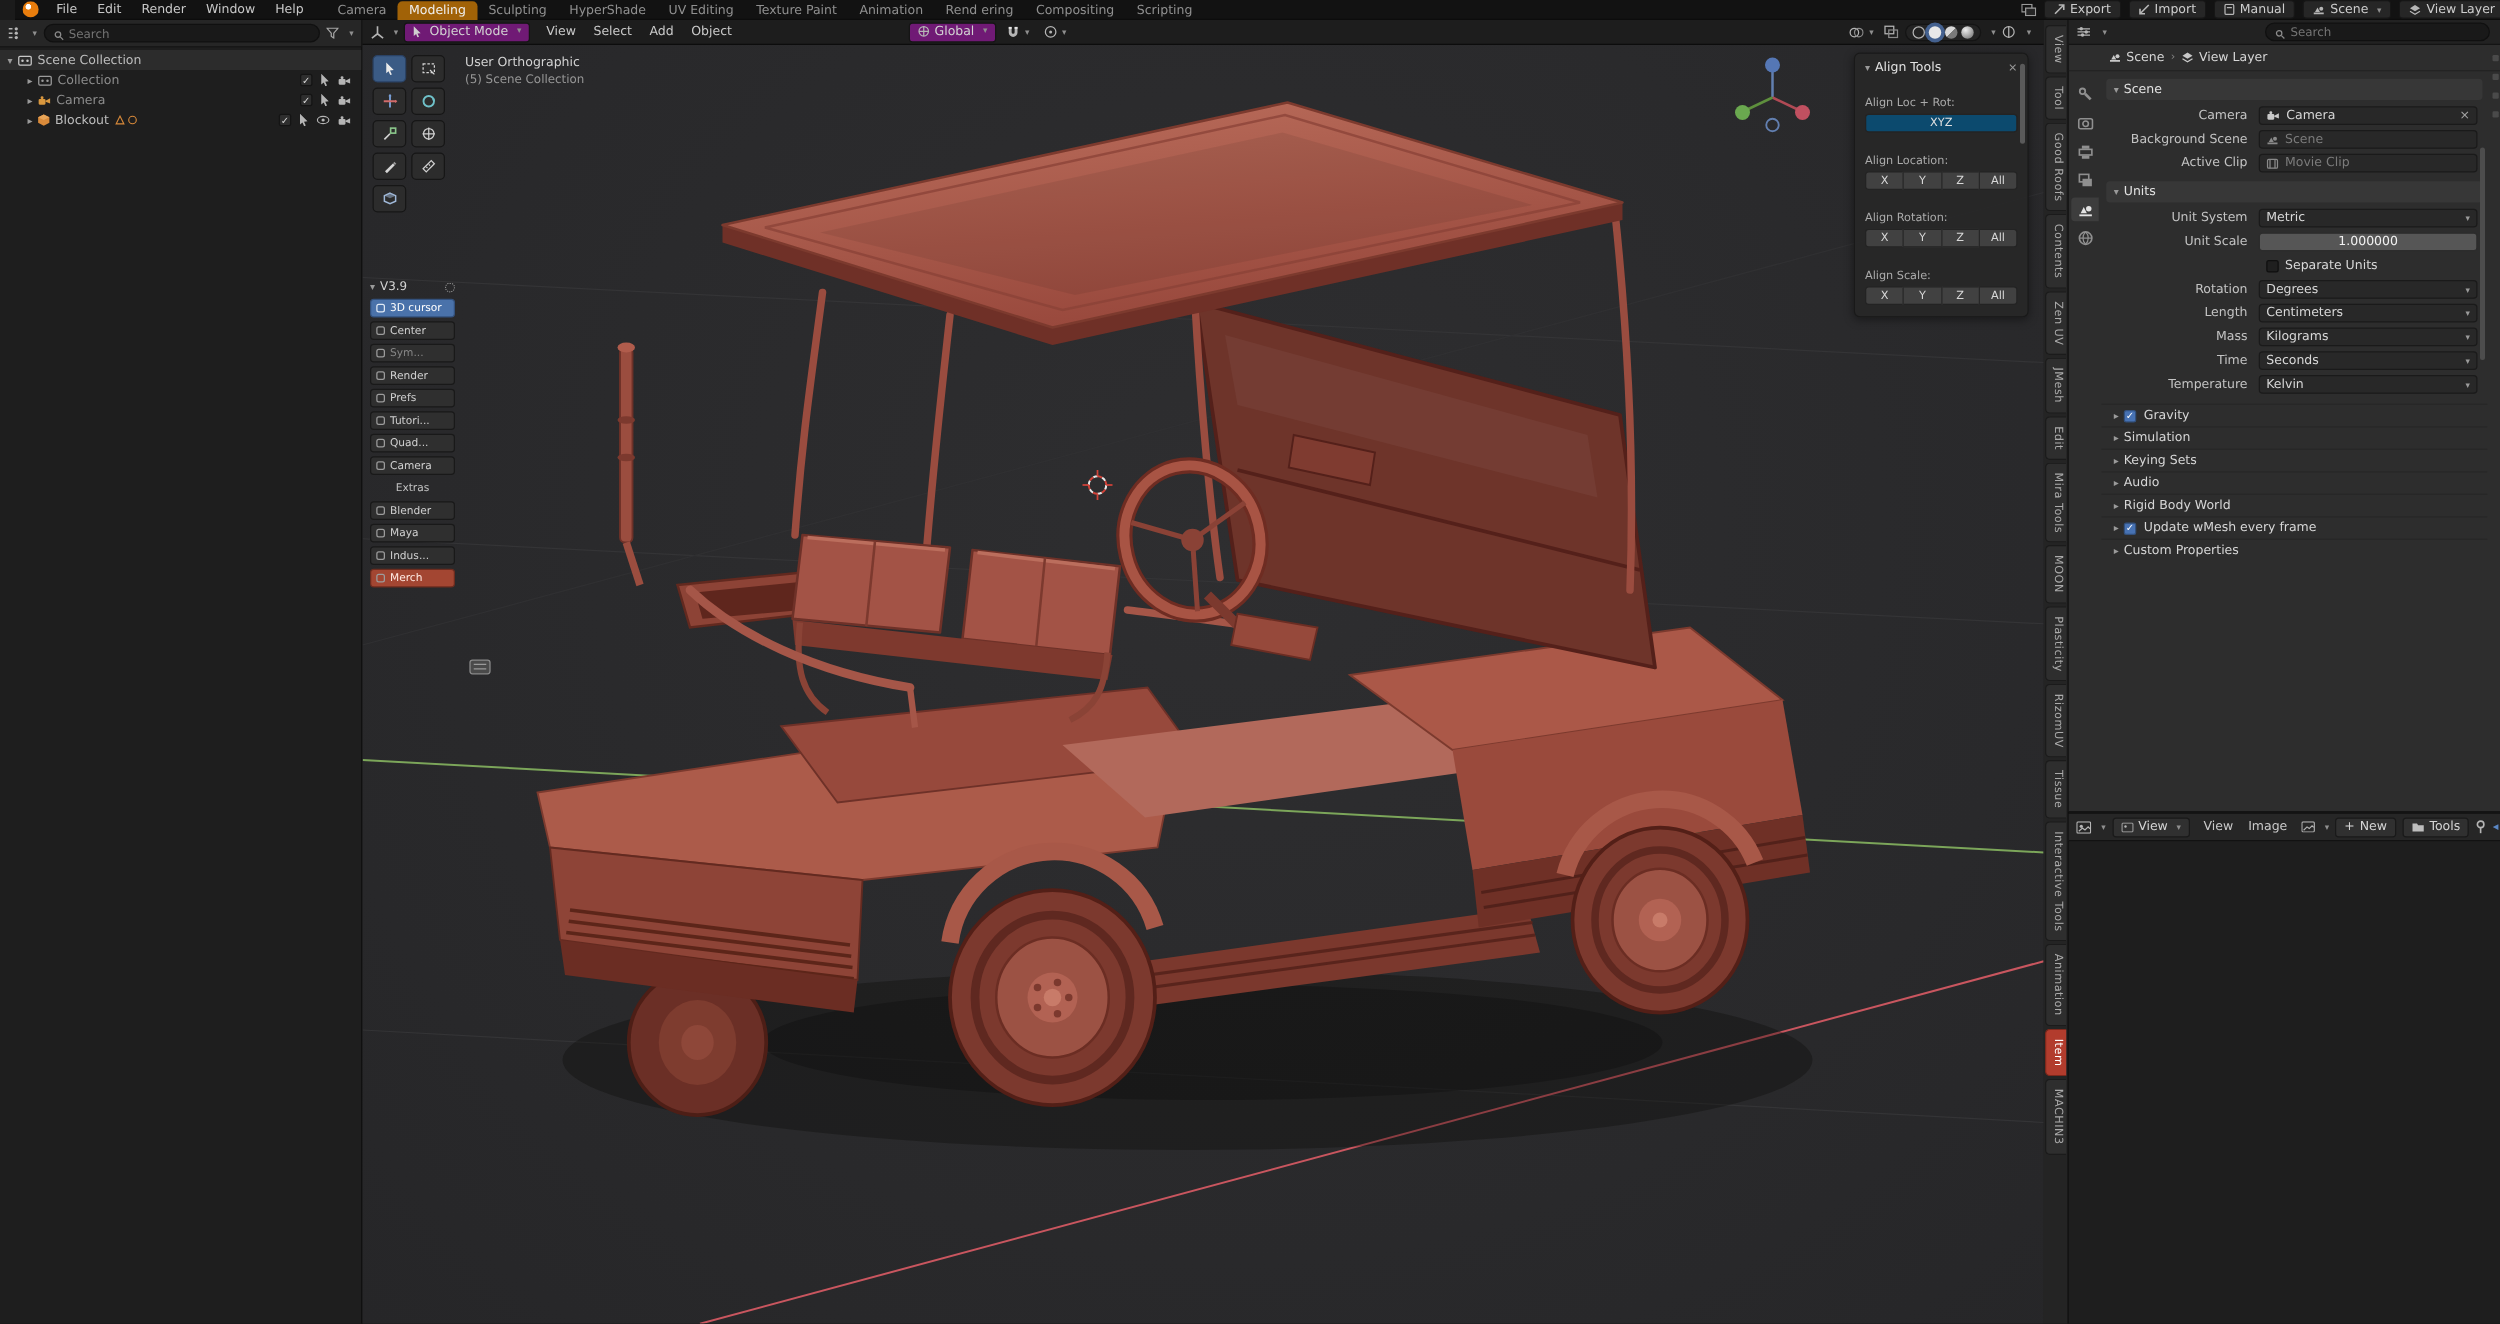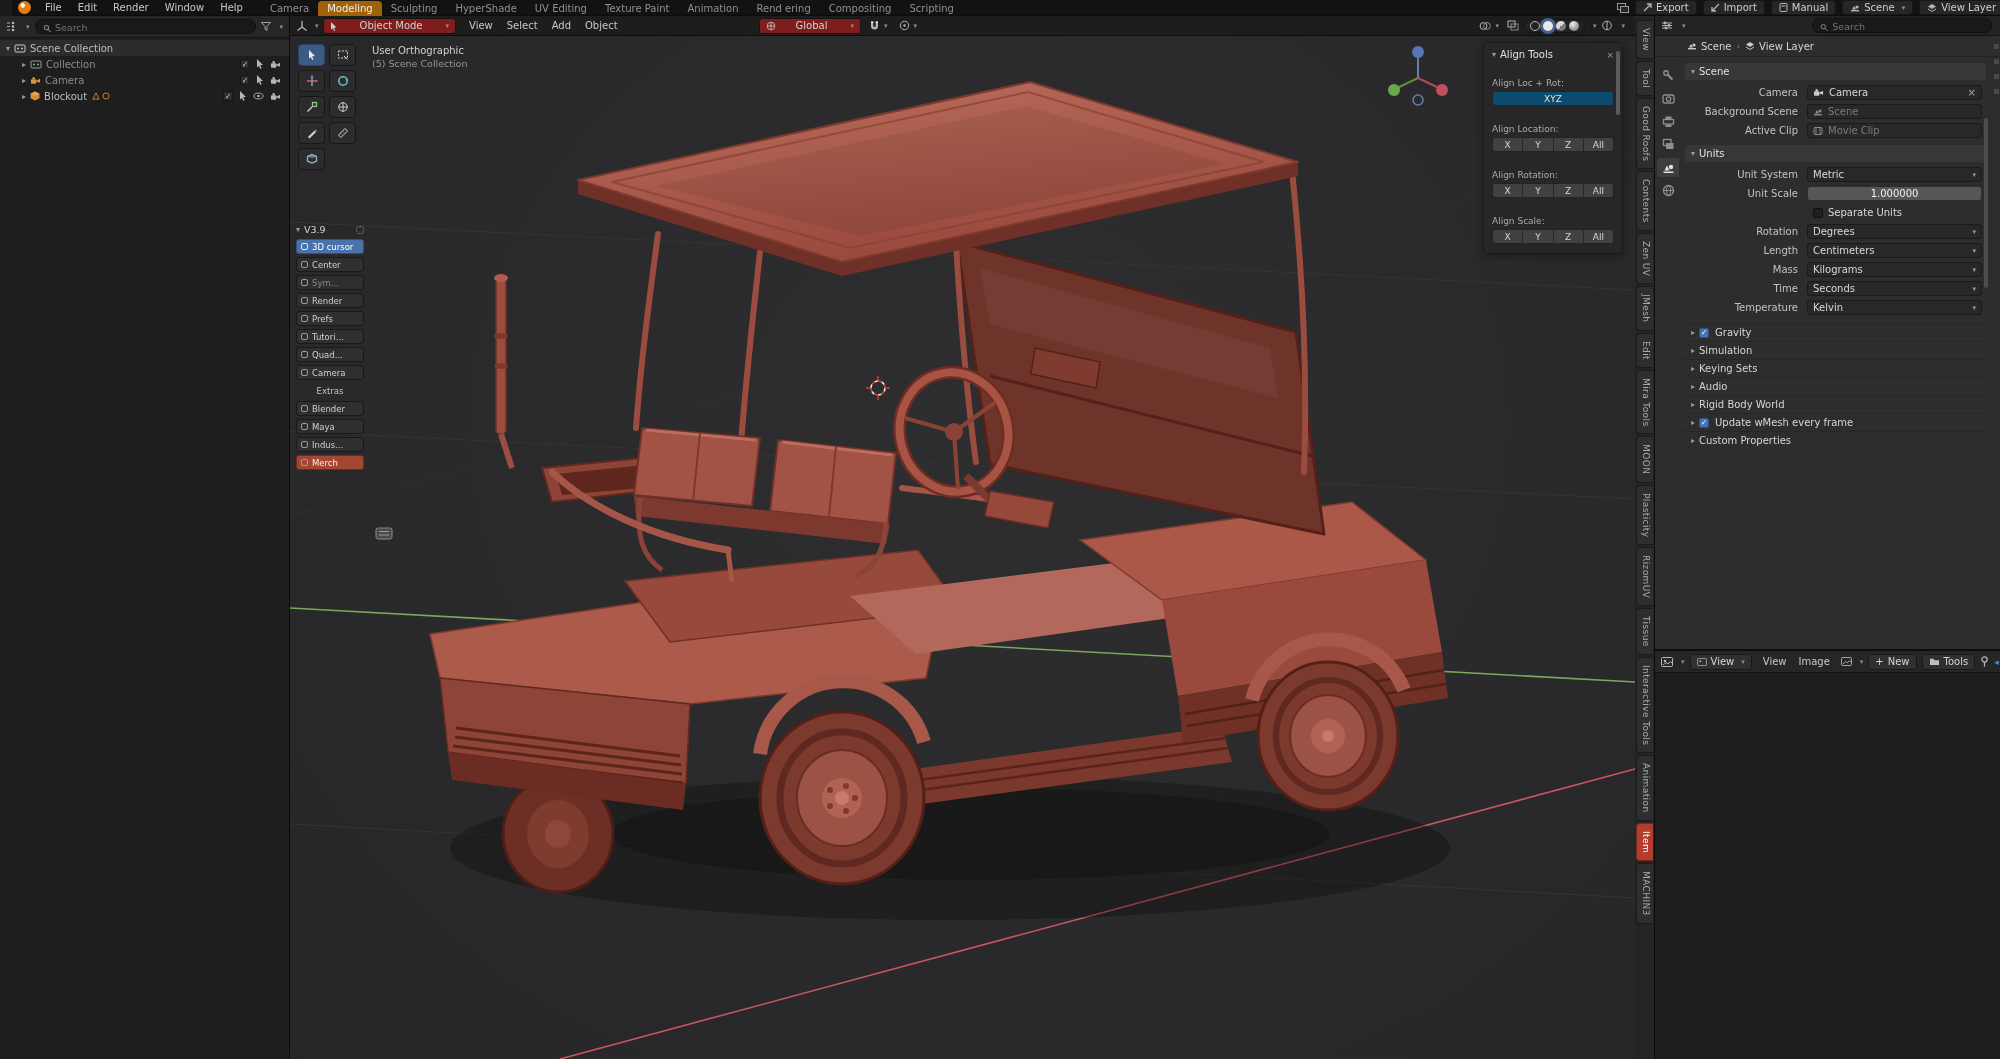--- a/index.html
+++ b/index.html
@@ -33,21 +33,21 @@
   .tree-row .tree-label{margin-left:4px}
   .tree-row.dim .tree-label{color:#8c8c8c}
   .tree-row.sel{background:#2c2c2c}
   .row-right{margin-left:auto;display:flex;align-items:center;gap:6px;padding-right:8px}
   .cb{width:10px;height:10px;background:#2e2e2e;border:1px solid #141414;border-radius:2px;color:#d8d8d8;font-size:8px;line-height:9px;text-align:center}
   .data-icos{display:flex;gap:2px;margin-left:5px}
 
   
   #viewport{position:absolute;left:290px;top:16px;width:1345px;height:1043px}
   .vp-header{height:20px;background:#1d1d1d;display:flex;align-items:center;padding:0 6px;gap:4px;border-bottom:1px solid #0c0c0c}
-  .hdr-chip{display:flex;align-items:center;gap:20px;background:#7f1d1d;border:1px solid #151515;border-radius:3px;padding:1px 6px;height:16px;color:#d2d2d2}
+  .hdr-chip{display:flex;align-items:flex-start;gap:4px;background:#701a75;border:1px solid #151515;border-radius:3px;padding:1px 6px;height:16px;color:#d2d2d2}
   .hdr-menus{display:flex;align-items:center;margin-left:2px}
   .hdr-menu{padding:2px 7px;color:#c9c9c9}
   .hdr-center{display:flex;align-items:center;gap:5px;margin-left:130px}
   .icon-pair{display:flex;align-items:center;gap:1px;padding:1px 3px}
   .hdr-right{margin-left:auto;display:flex;align-items:center;gap:5px;padding-right:4px}
   .shade-group{display:flex;align-items:center;gap:3px;background:#232323;border:1px solid #141414;border-radius:8px;padding:1px 5px}
   .sph{width:10px;height:10px;border-radius:50%}
   .sph.wire{border:1.3px solid #b5b5b5}
   .sph.solid{background:#cfcfcf}
   .sph.solid.on{box-shadow:0 0 0 3px #44618f;background:#e8e8e8}

